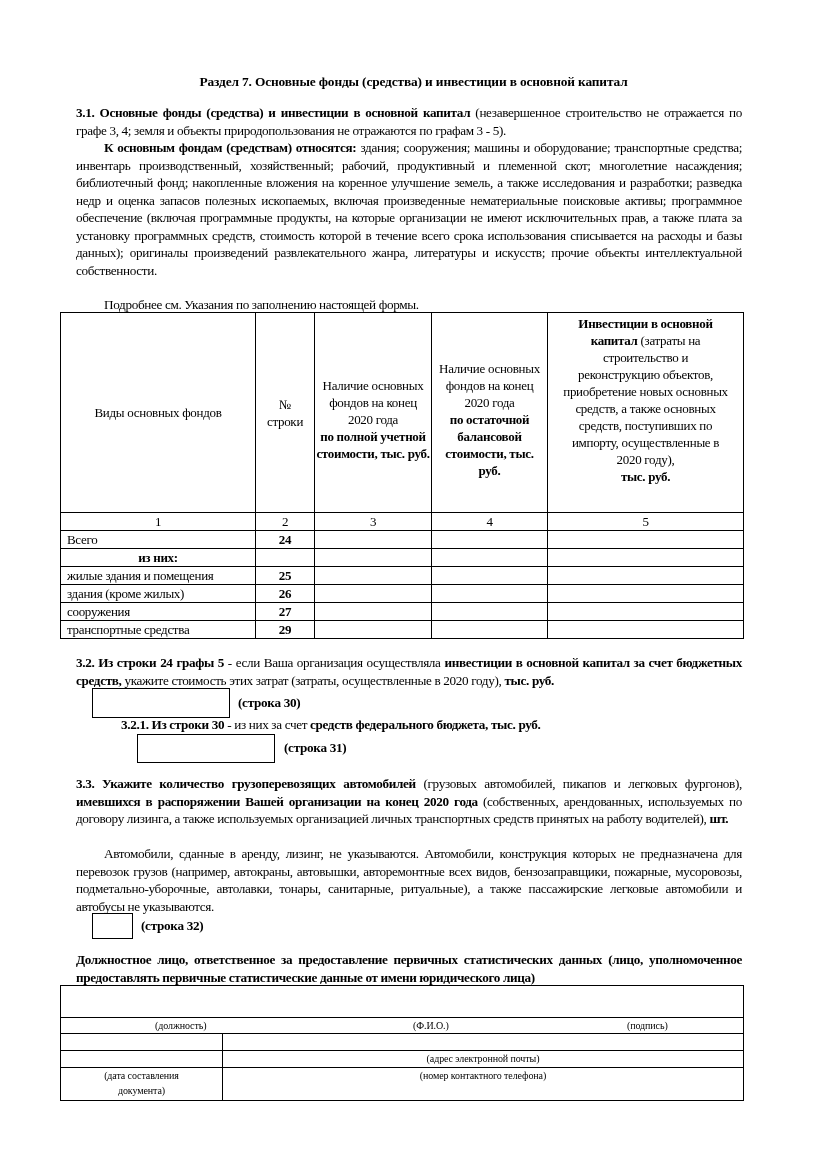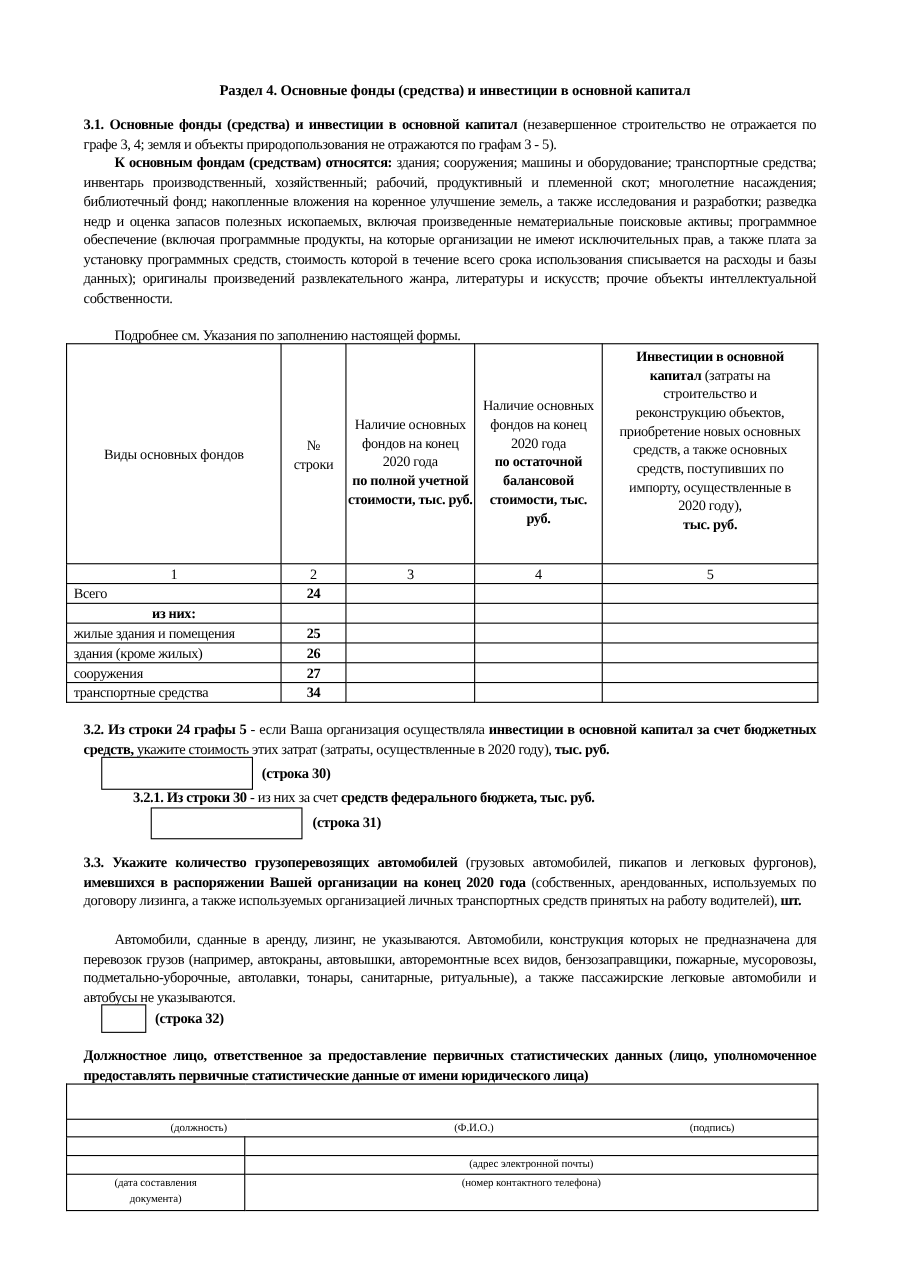--- a/index.html
+++ b/index.html
@@ -19,21 +19,21 @@
   .b { font-weight: bold; }
 
   .inbox { position: absolute; border: 1.4px solid #000; background: #fff; box-sizing: border-box; }
   .boxlabel { position: absolute; font-weight: bold; font-size: 13.2px; letter-spacing: -0.3px; white-space: nowrap; }
 
   table.sig td { border: 1.4px solid #000; padding: 0; font-size: 10px; line-height: 15px; text-align: center; vertical-align: top; letter-spacing: -0.1px; }
 </style>
 </head>
 <body>
 
-<div class="abs page-title">Раздел 4. Основные фонды (средства) и инвестиции в основной капитал</div>
+<div class="abs page-title">Раздел 7. Основные фонды (средства) и инвестиции в основной капитал</div>
 
 <div class="abs para" style="top:104px;">
   <b>3.1. Основные фонды (средства) и инвестиции в основной капитал</b><span> (незавершенное строительство не отражается по графе 3, 4; земля и объекты природопользования не отражаются по графам 3 - 5).</span>
 </div>
 
 <div class="abs para indent" style="top:139px;">
   <b>К основным фондам (средствам) относятся:</b><span> здания; сооружения; машины и оборудование; транспортные средства; инвентарь производственный, хозяйственный; рабочий, продуктивный и племенной скот; многолетние насаждения; библиотечный фонд; накопленные вложения на коренное улучшение земель, а также исследования и разработки; разведка недр и оценка запасов полезных ископаемых, включая произведенные нематериальные поисковые активы; программное обеспечение (включая программные продукты, на которые организации не имеют исключительных прав, а также плата за установку программных средств, стоимость которой в течение всего срока использования списывается на расходы и базы данных); оригиналы произведений развлекательного жанра, литературы и искусств; прочие объекты интеллектуальной собственности.</span>
 </div>
 
 <div class="abs para indent nowrapline" style="top:296px;">Подробнее см. Указания по заполнению настоящей формы.</div>
@@ -103,21 +103,21 @@
   </tr>
   <tr style="height:17px;">
     <td class="l">сооружения</td>
     <td class="c b">27</td>
     <td></td>
     <td></td>
     <td></td>
   </tr>
   <tr style="height:17px;">
     <td class="l">транспортные средства</td>
-    <td class="c b">34</td>
+    <td class="c b">29</td>
     <td></td>
     <td></td>
     <td></td>
   </tr>
 </tbody>
   </table>
 
 <div class="abs para" style="top:654px;">
   <b>3.2. Из строки 24 графы 5</b><span> - если Ваша организация осуществляла </span><b>инвестиции в основной капитал за счет бюджетных средств,</b><span> укажите стоимость этих затрат (затраты, осуществленные в 2020 году), </span><b>тыс. руб.</b>
 </div>

